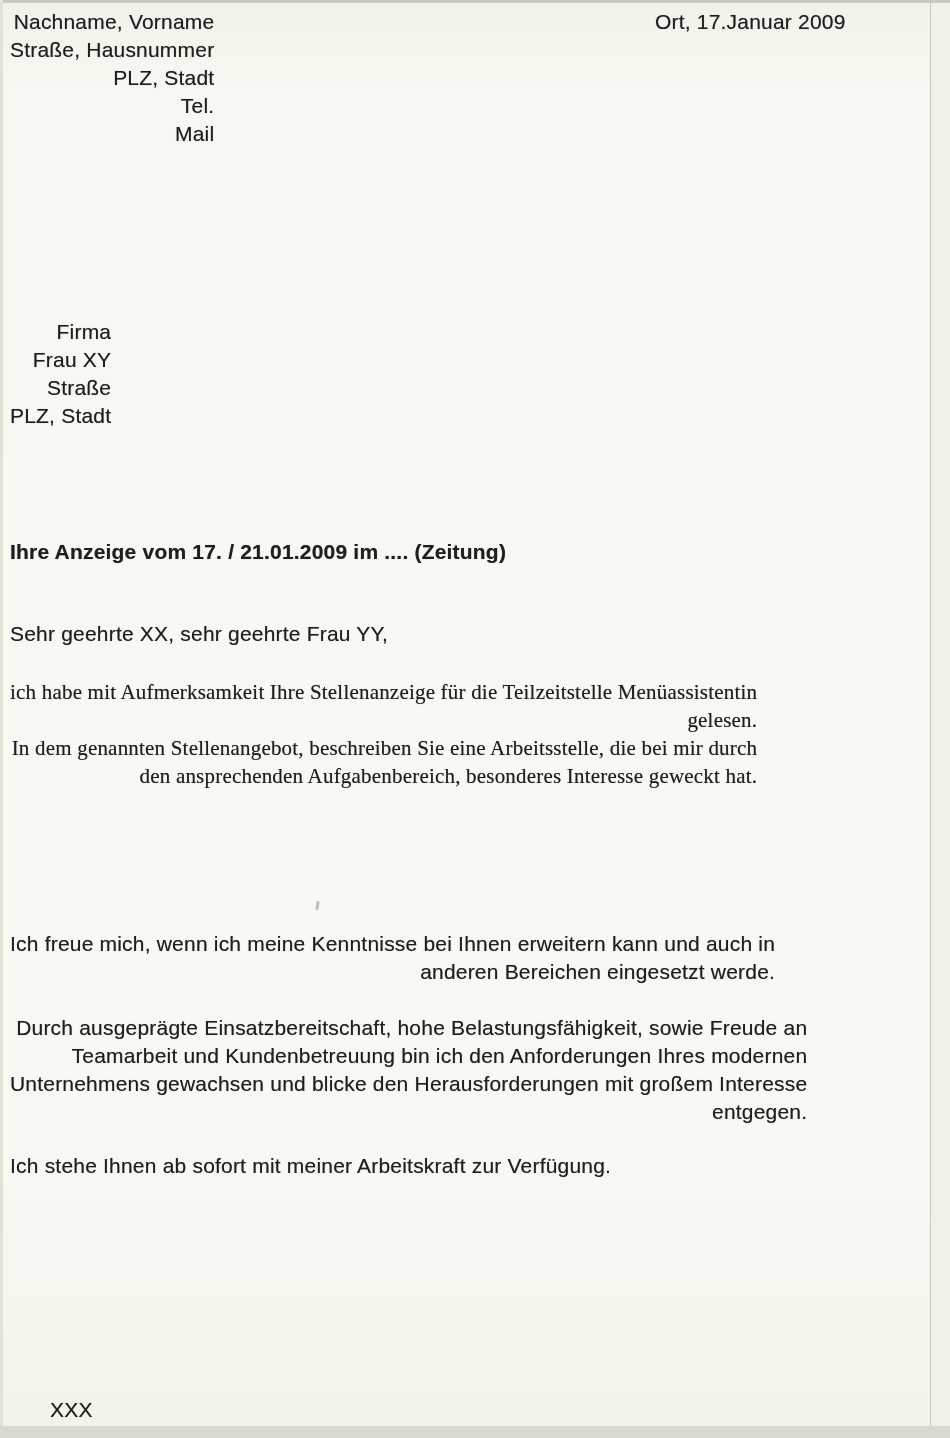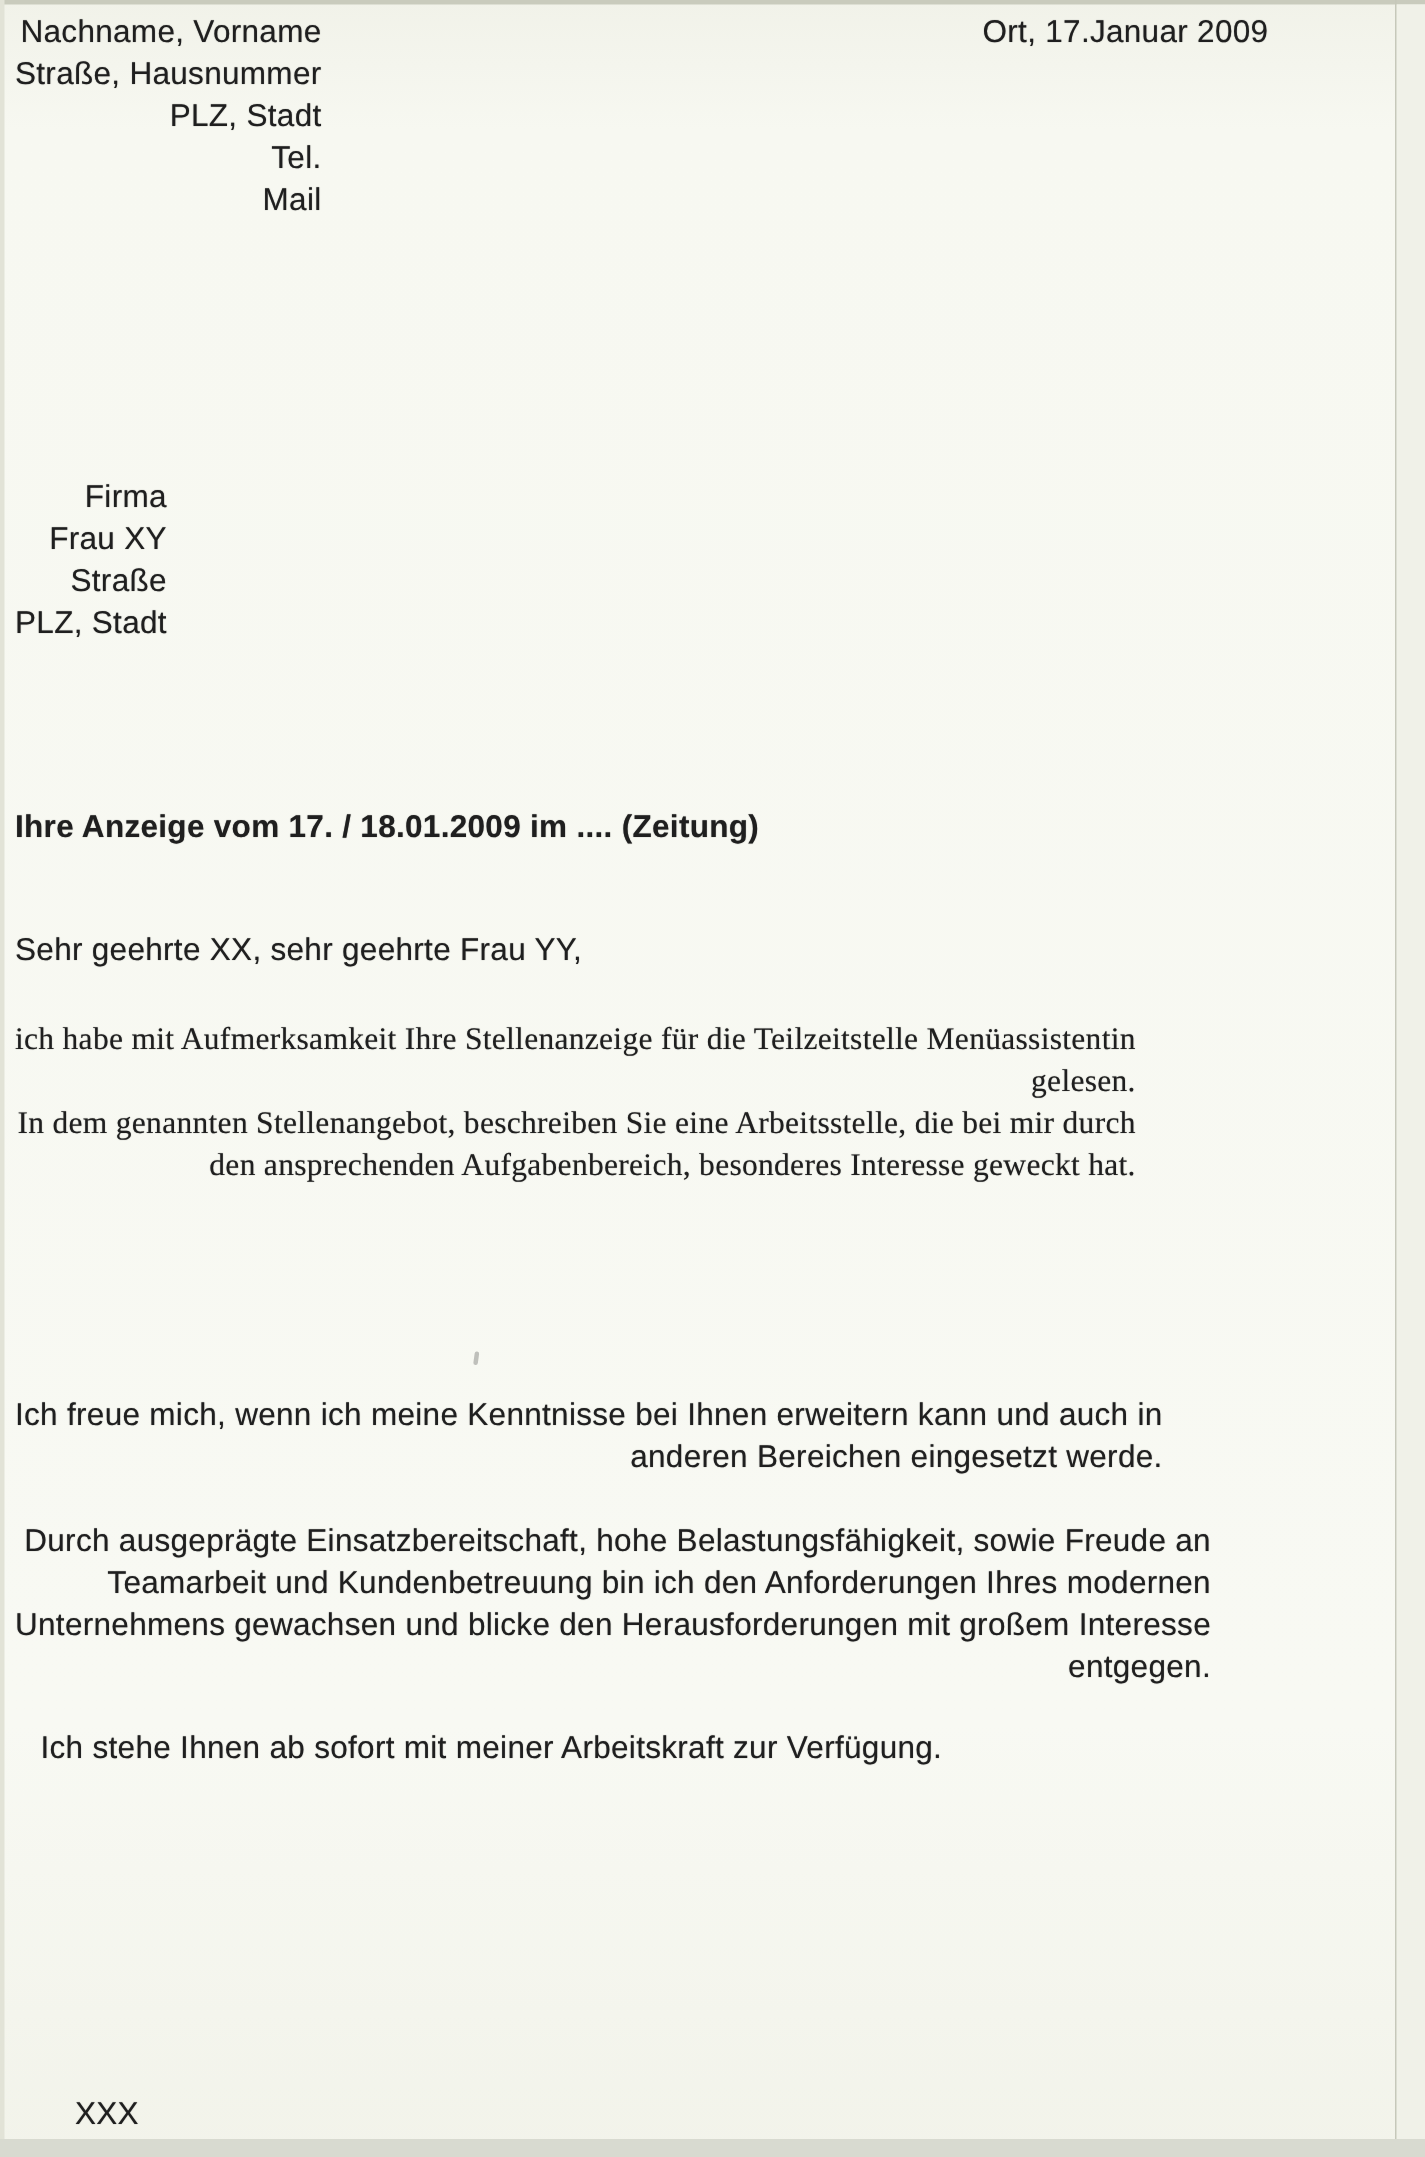--- a/index.html
+++ b/index.html
@@ -26,21 +26,21 @@
   .block { position: absolute; white-space: pre-line; text-align: right; }
   .sender     { top: 8px;    left: 10px; }
   .date       { top: 8px;    left: 655px; white-space: nowrap; }
   .recipient  { top: 318px;  left: 10px; }
   .subject    { top: 538px;  left: 10px; font-weight: bold; white-space: nowrap; }
   .salutation { top: 620px;  left: 10px; white-space: nowrap; }
   .p1 { top: 678px;  left: 10px; font-family: Liberation Serif, serif; }
   .p2 { top: 818px;  left: 10px; }
   .p3 { top: 930px;  left: 10px; }
   .p4 { top: 1014px; left: 10px; }
-  .p5 { top: 1152px; left: 10px; margin-left: 17px; }
+  .p5 { top: 1152px; left: 10px; }
   .p6 { top: 1208px; left: 10px; }
   .closing    { top: 1296px; left: 10px; white-space: nowrap; }
   .signature  { top: 1396px; left: 10px; white-space: nowrap; margin-left: 40px; }
   
   .edge-top {
     position: absolute; top: 0; left: 0;
     width: 950px; height: 3px;
     background: #c9cbbd;
   }
   .edge-left {
@@ -83,21 +83,21 @@
 Tel.
 Mail</div>
 
   <div class="block date">Ort, 17.Januar 2009</div>
 
   <div class="block recipient">Firma
 Frau XY
 Straße
 PLZ, Stadt</div>
 
-  <div class="block subject">Ihre Anzeige vom 17. / 18.01.2009 im .... (Zeitung)</div>
+  <div class="block subject">Ihre Anzeige vom 17. / 21.01.2009 im .... (Zeitung)</div>
 
   <div class="block salutation">Sehr geehrte XX, sehr geehrte Frau YY,</div>
 
   <div class="block p1">ich habe mit Aufmerksamkeit Ihre Stellenanzeige für die Teilzeitstelle Menüassistentin
 gelesen.
 In dem genannten Stellenangebot, beschreiben Sie eine Arbeitsstelle, die bei mir durch
 den ansprechenden Aufgabenbereich, besonderes Interesse geweckt hat.</div>
 
 
   <div class="artifact"></div>

